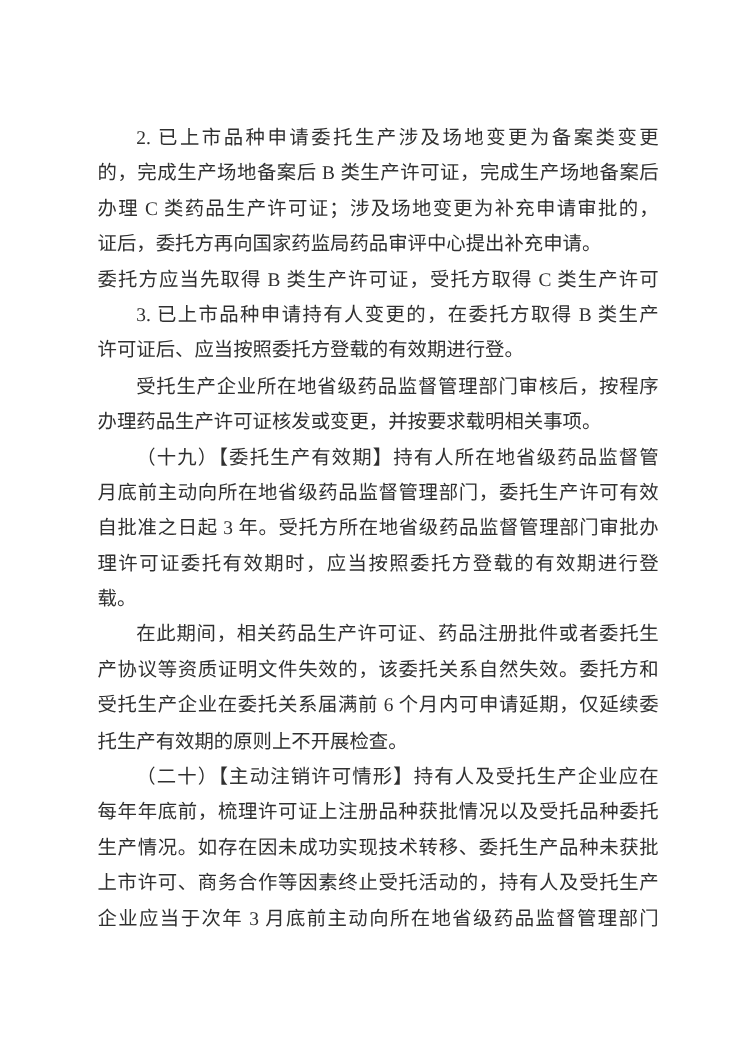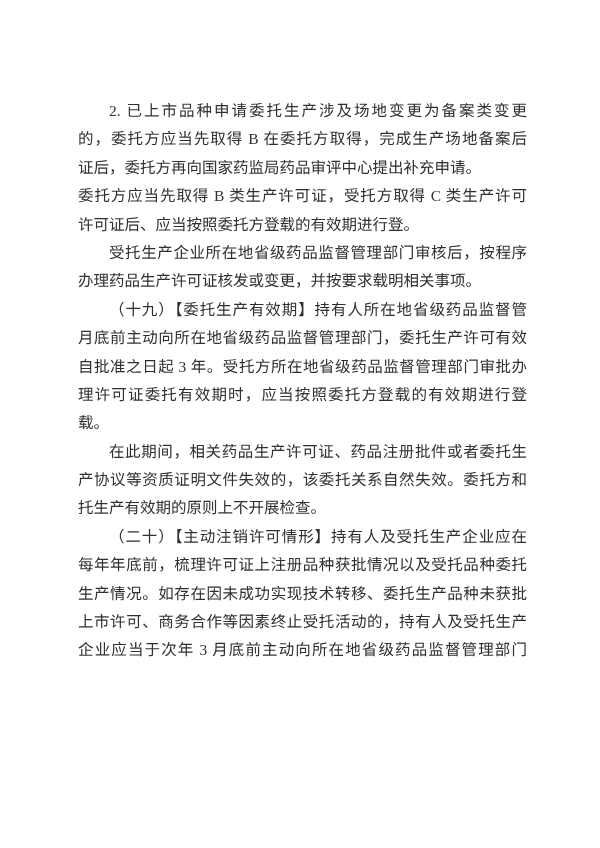--- a/index.html
+++ b/index.html
@@ -39,33 +39,36 @@
   .line.indent {
     text-indent: 31px;
   }
 </style>
 </head>
 <body>
 
 <div class="page">
   <div class="doc-text" id="doc-text">
       <div class="line indent fill">2. 已上市品种申请委托生产涉及场地变更为备案类变更</div>
-      <div class="line fill">的，委托方应当先取得 B 在委托方取得，完成生产场地备案后</div>
+      <div class="line fill">的，完成生产场地备案后 B 类生产许可证，完成生产场地备案后</div>
+      <div class="line fill">办理 C 类药品生产许可证；涉及场地变更为补充申请审批的，</div>
       <div class="line">证后，委托方再向国家药监局药品审评中心提出补充申请。</div>
       <div class="line fill">委托方应当先取得 B 类生产许可证，受托方取得 C 类生产许可</div>
+      <div class="line indent fill">3. 已上市品种申请持有人变更的，在委托方取得 B 类生产</div>
       <div class="line">许可证后、应当按照委托方登载的有效期进行登。</div>
       <div class="line indent fill">受托生产企业所在地省级药品监督管理部门审核后，按程序</div>
       <div class="line">办理药品生产许可证核发或变更，并按要求载明相关事项。</div>
       <div class="line indent fill">（十九）【委托生产有效期】持有人所在地省级药品监督管</div>
       <div class="line fill">月底前主动向所在地省级药品监督管理部门，委托生产许可有效期</div>
       <div class="line fill">自批准之日起 3 年。受托方所在地省级药品监督管理部门审批办</div>
       <div class="line fill">理许可证委托有效期时，应当按照委托方登载的有效期进行登</div>
       <div class="line">载。</div>
       <div class="line indent fill">在此期间，相关药品生产许可证、药品注册批件或者委托生</div>
       <div class="line fill">产协议等资质证明文件失效的，该委托关系自然失效。委托方和</div>
+      <div class="line fill">受托生产企业在委托关系届满前 6 个月内可申请延期，仅延续委</div>
       <div class="line">托生产有效期的原则上不开展检查。</div>
       <div class="line indent fill">（二十）【主动注销许可情形】持有人及受托生产企业应在</div>
       <div class="line fill">每年年底前，梳理许可证上注册品种获批情况以及受托品种委托</div>
       <div class="line fill">生产情况。如存在因未成功实现技术转移、委托生产品种未获批</div>
       <div class="line fill">上市许可、商务合作等因素终止受托活动的，持有人及受托生产</div>
       <div class="line fill">企业应当于次年 3 月底前主动向所在地省级药品监督管理部门</div>
     </div>
 </div>
 
 </body></html>

